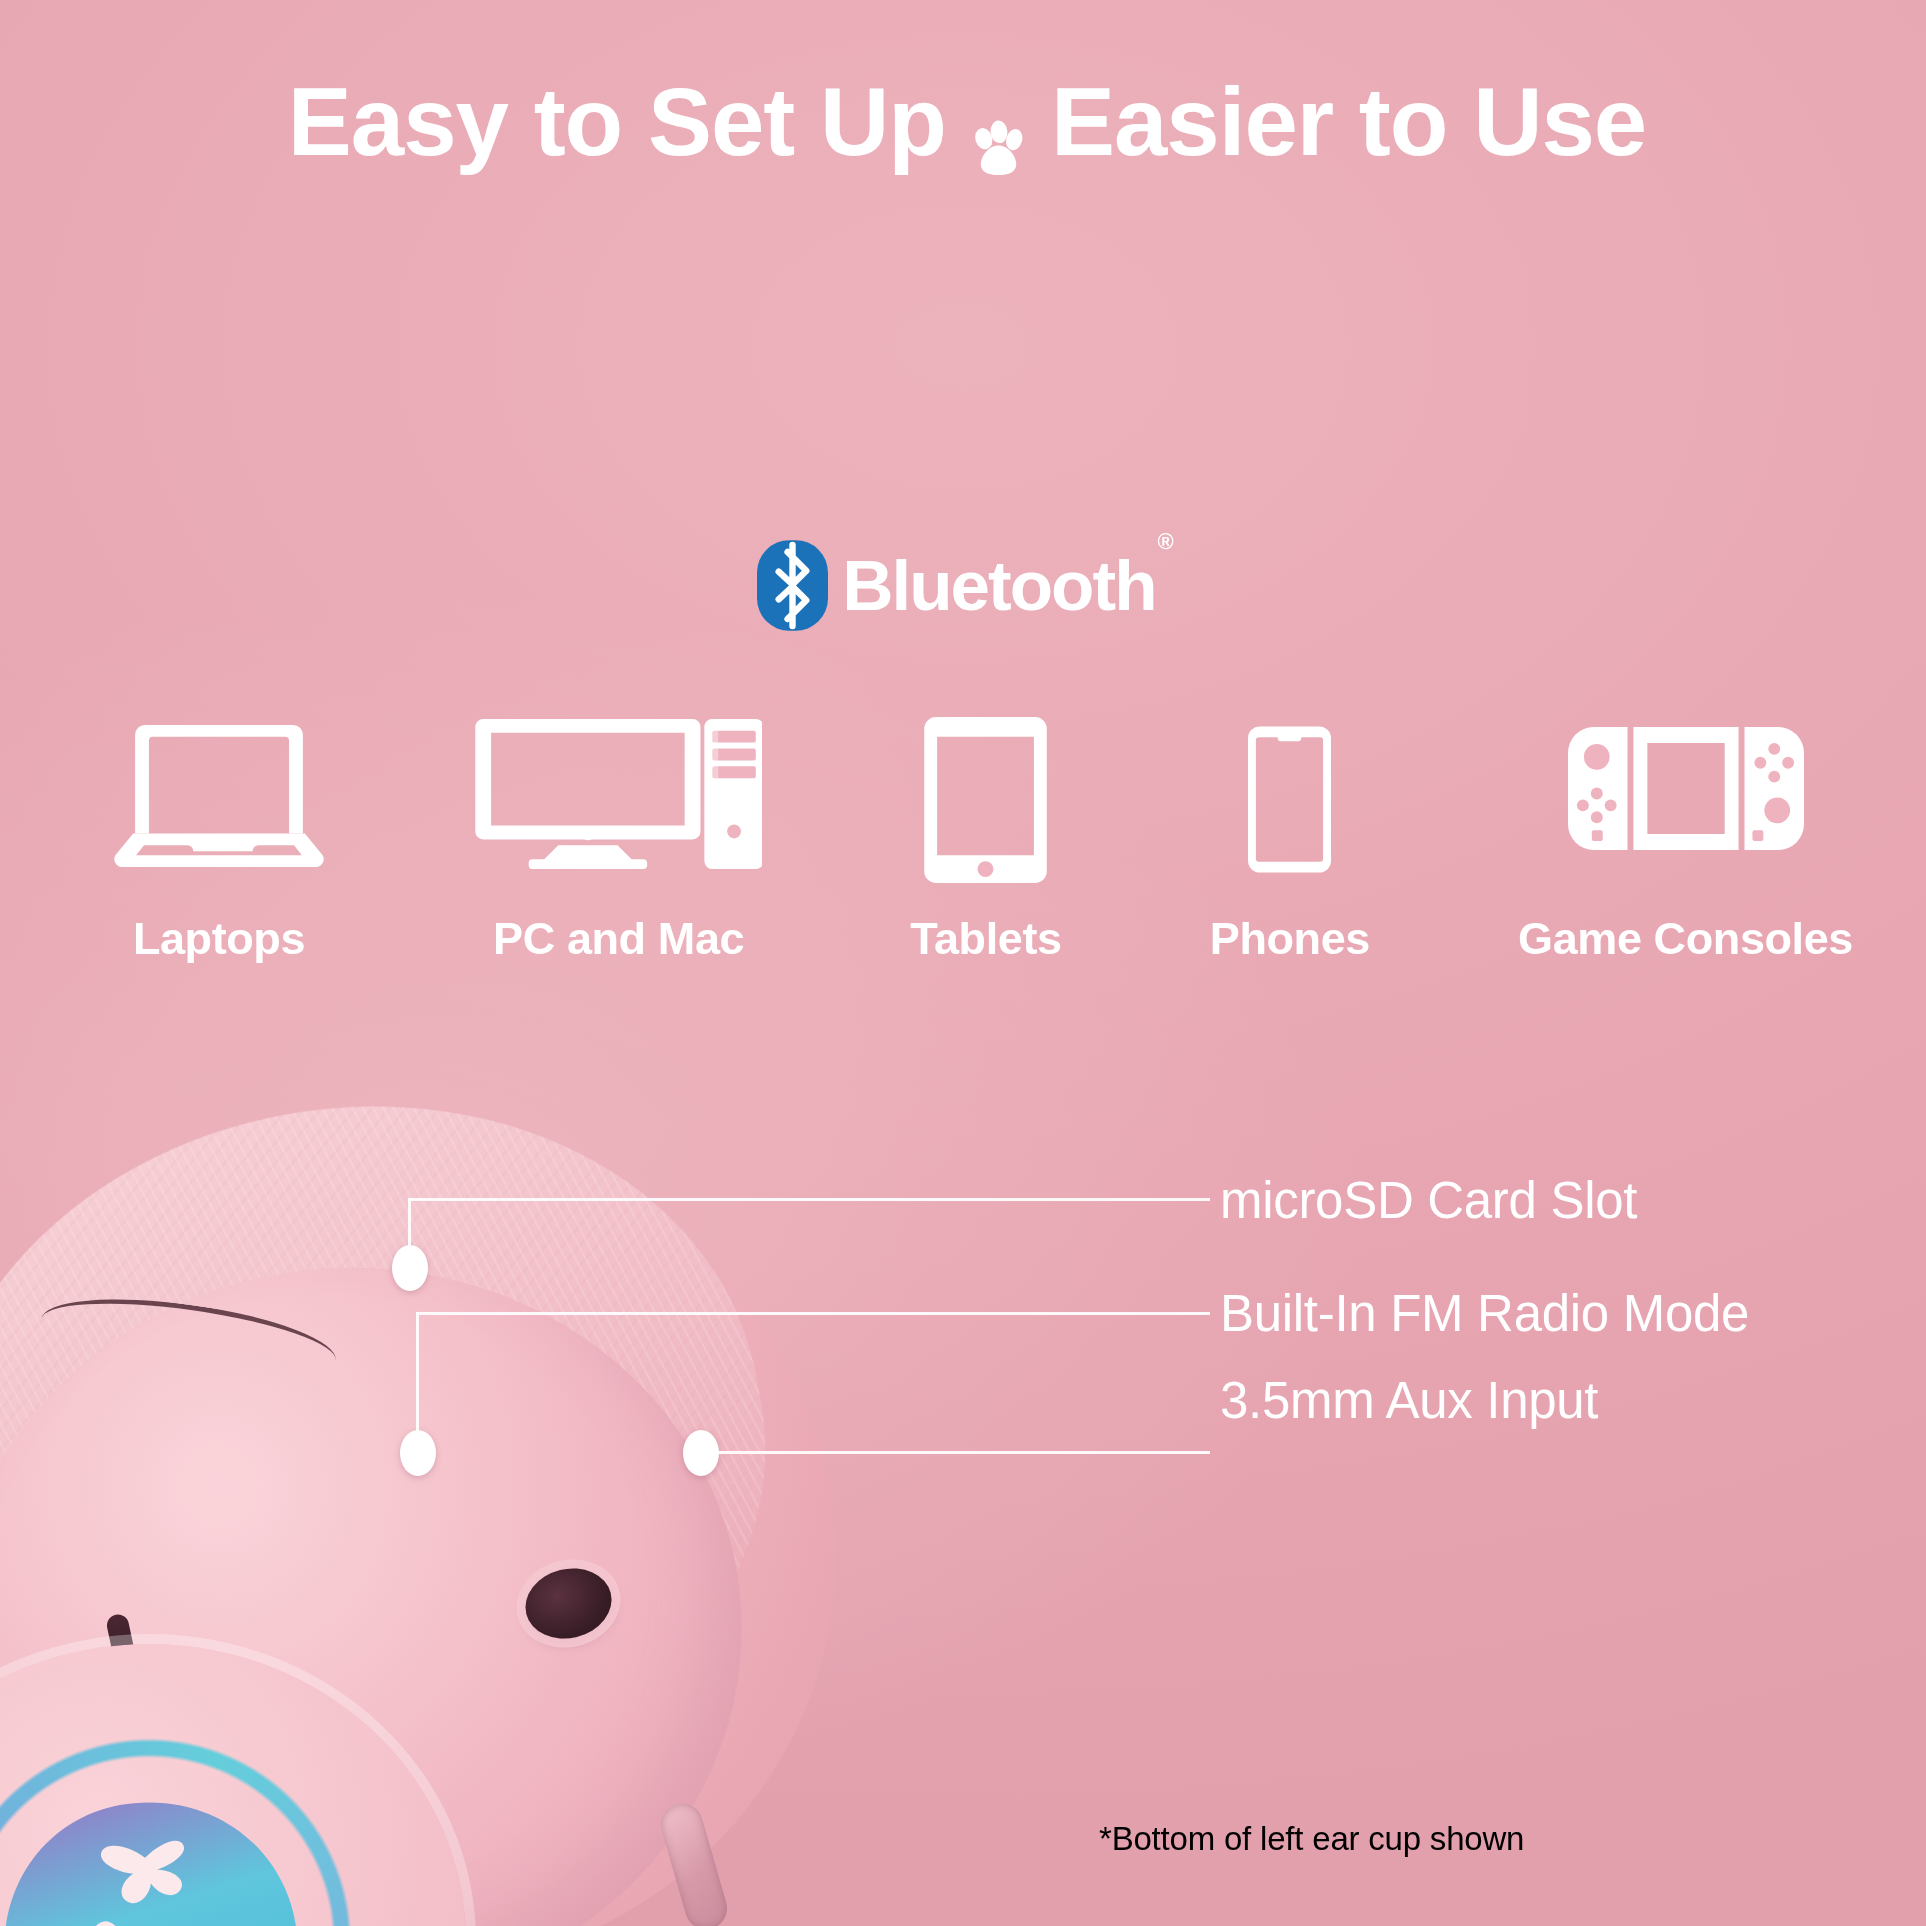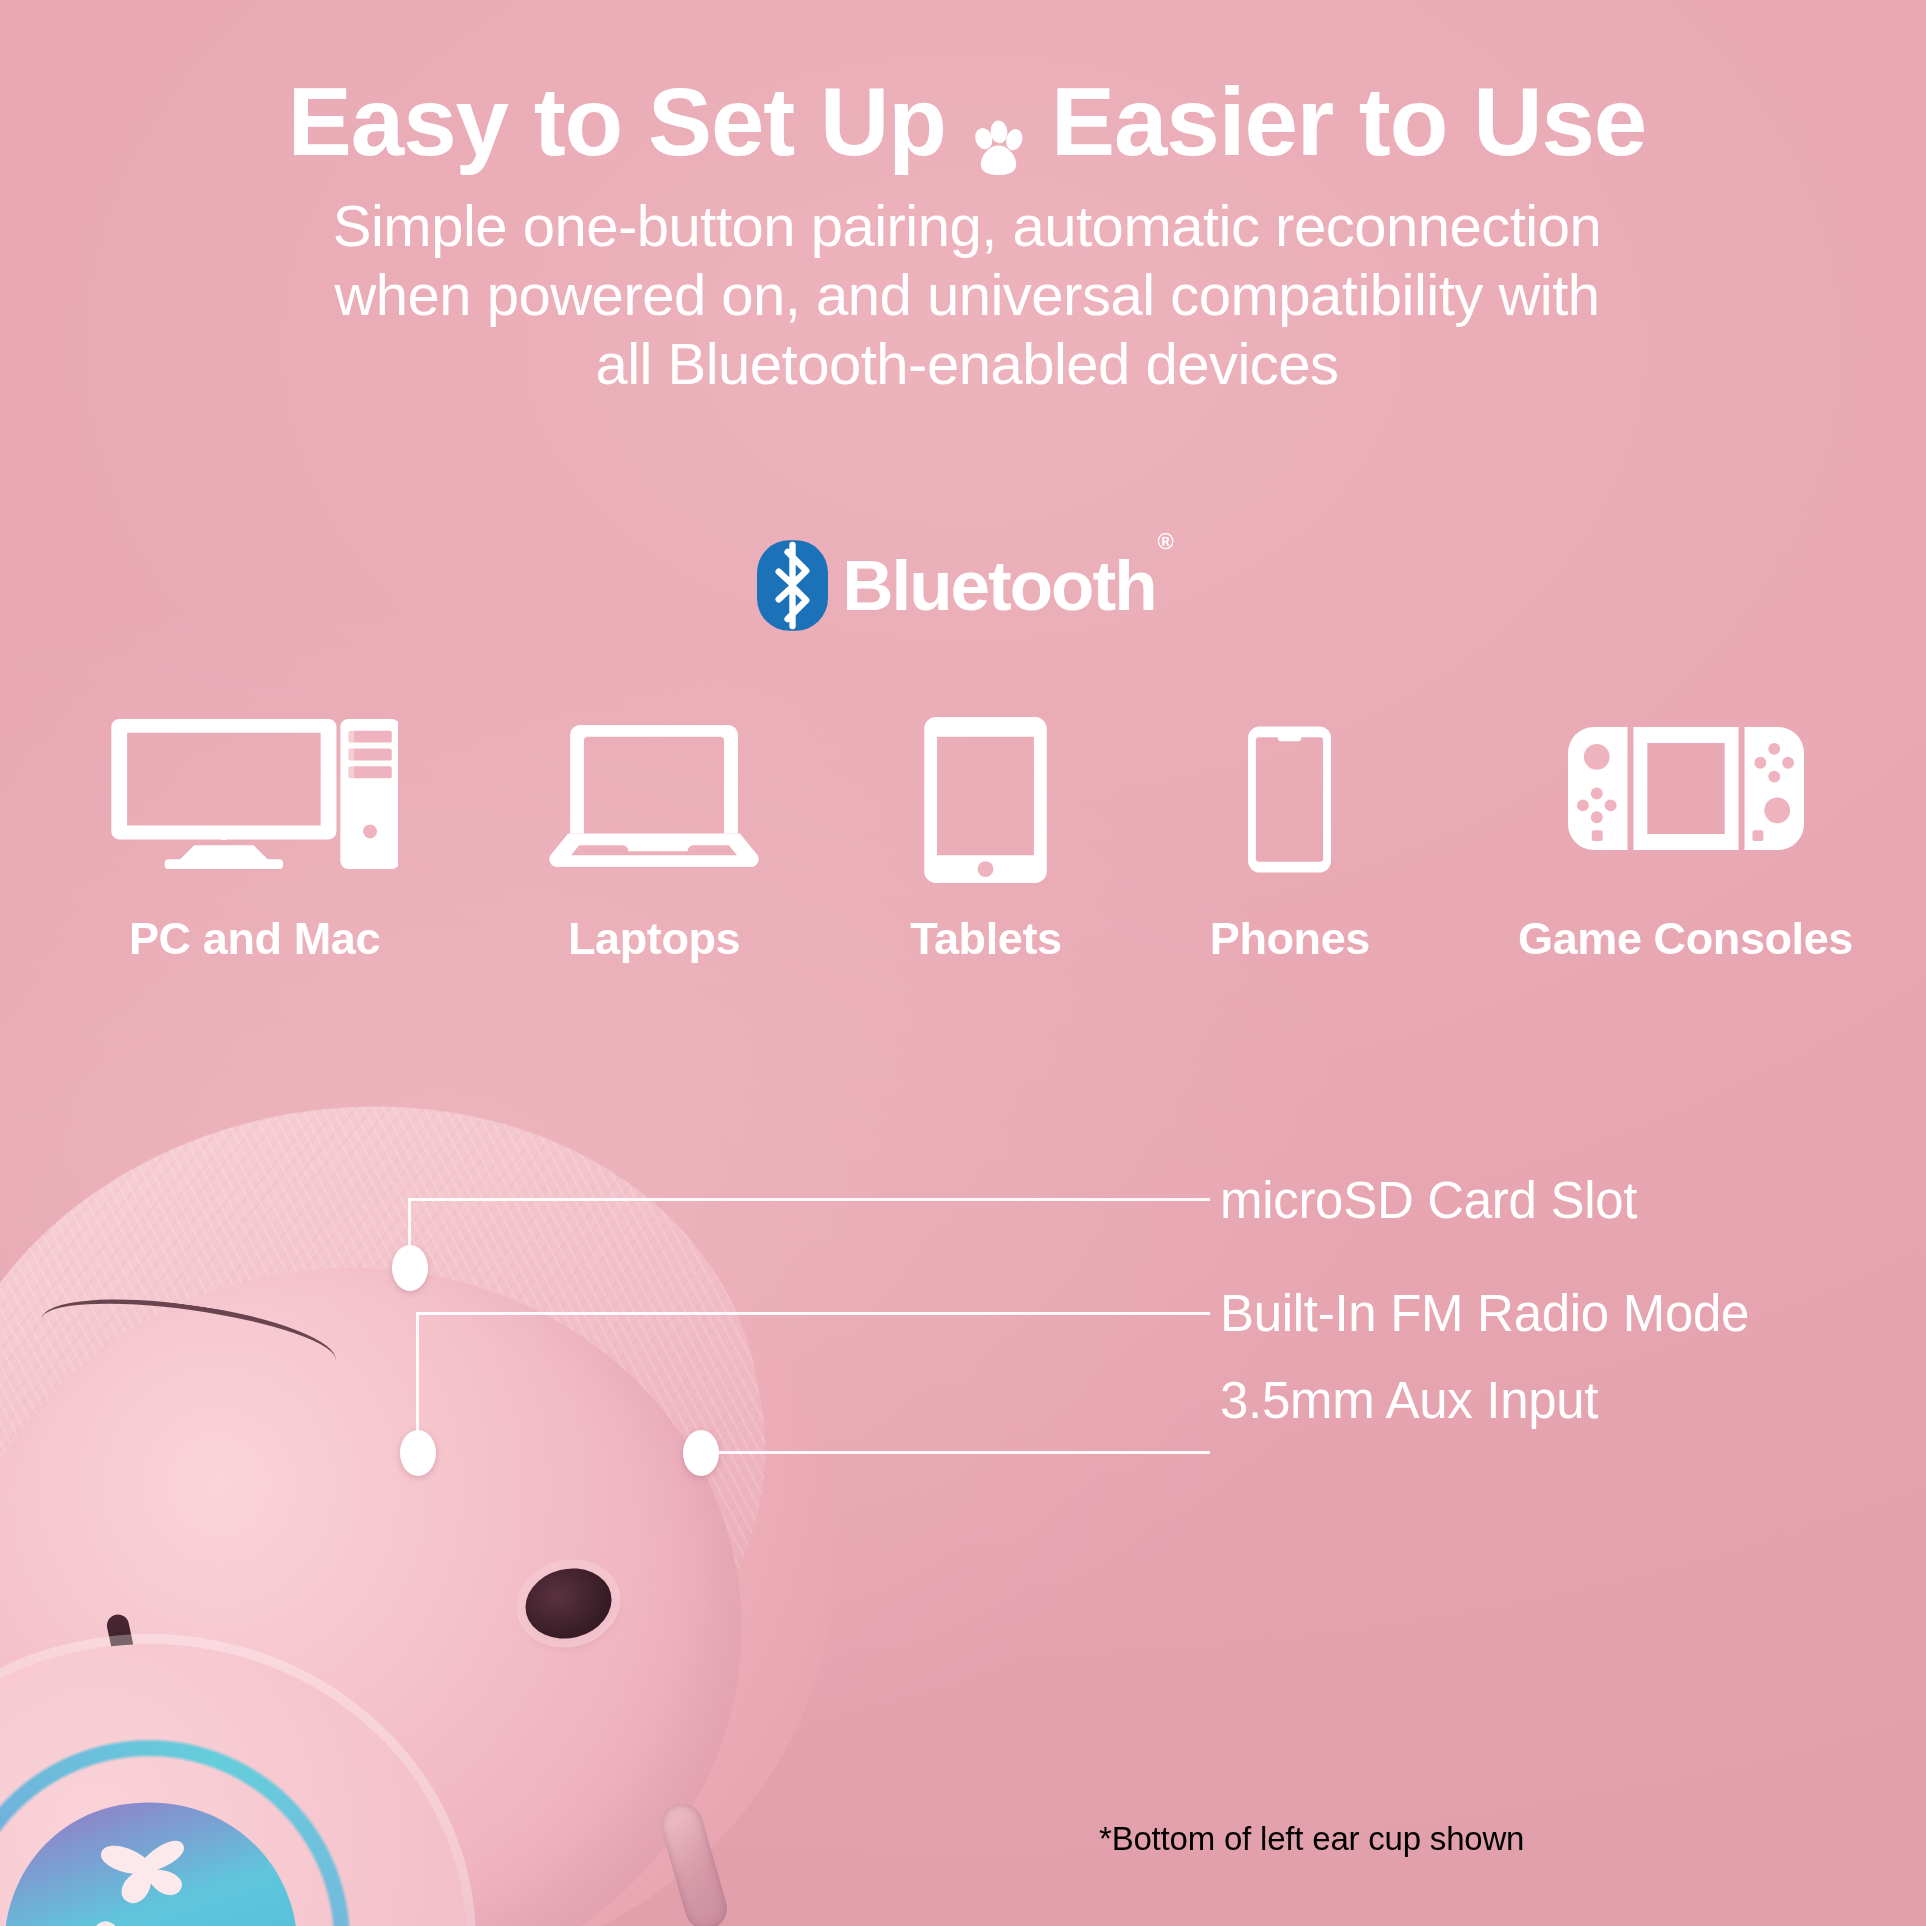--- a/index.html
+++ b/index.html
@@ -186,69 +186,64 @@
     <span id="paw-icon">
       <svg viewBox="0 0 58 62" width="57" height="61">
         <ellipse cx="14" cy="19" rx="8.5" ry="11" fill="#ffffff" transform="rotate(-18 14 19)"></ellipse>
         <ellipse cx="29.5" cy="12" rx="8.5" ry="11.5" fill="#ffffff" transform="rotate(-4 29.5 12)"></ellipse>
         <ellipse cx="45" cy="20" rx="8" ry="11" fill="#ffffff" transform="rotate(16 45 20)"></ellipse>
         <path d="M29 26c10 0 18 11 18 19 0 7-6 11-18 11S11 52 11 45c0-8 8-19 18-19z" fill="#ffffff"></path>
       </svg>
     </span>
     <span>Easier to Use</span>
   </div>
-  <div id="subhead">
-    <div>Simple one-button pairing, automatic reconnection</div>
-    <div>when powered on, and universal compatibility with</div>
-    <div>all Bluetooth-enabled devices</div>
-  </div>
 </div>
 
 <div id="bt-logo">
   <span id="bt-badge">
     <svg viewBox="0 0 72 92" width="71" height="91">
       <rect x="0" y="0" width="72" height="92" rx="33" ry="33" fill="#1b72b8"></rect>
       <path d="M31 12 L50 31 L36 45 L36 5 L36 87 L36 47 L50 61 L31 80 M36 45 L22 32 M36 47 L22 60" fill="none" stroke="#ffffff" stroke-width="6.5" stroke-linecap="round" stroke-linejoin="round"></path>
     </svg>
   </span>
   <span id="bt-word"><span>Bluetooth</span><sup id="bt-reg">®</sup></span>
 </div>
 
 <div id="devices">
 
+  <div class="dev" id="dev-lap">
+    <div class="dev-ico">
+      <svg viewBox="0 0 218 152" width="216" height="150">
+        <path d="M34 6 h150 a10 10 0 0 1 10 10 v100 h-14 V22 a4 4 0 0 0 -4 -4 H42 a4 4 0 0 0 -4 4 v94 H24 V16 a10 10 0 0 1 10 -10 z" fill="#ffffff"></path>
+        <path d="M22 116 h174 l18 22 a8 8 0 0 1 -7 12 H11 a8 8 0 0 1 -7 -12 z
+                 M33 128 l-8 10 h168 l-8 -10 h-36 a6 6 0 0 0 -6 6 h-60 a6 6 0 0 0 -6 -6 z" fill="#ffffff" fill-rule="evenodd"></path>
+      </svg>
+    </div>
+    <div class="dev-label">Laptops</div>
+  </div>
+
   <div class="dev" id="dev-pc">
     <div class="dev-ico">
       <svg viewBox="0 0 290 160" width="287" height="158">
 
         <path d="M8 8 h212 a8 8 0 0 1 8 8 v106 a8 8 0 0 1 -8 8 H8 a8 8 0 0 1 -8 -8 V16 a8 8 0 0 1 8 -8 z
                  M16 22 v94 h196 V22 z" fill="#ffffff" fill-rule="evenodd"></path>
         <circle cx="114" cy="126" r="5" fill="#ffffff"></circle>
         <path d="M84 136 h60 l16 16 h-92 z" fill="#ffffff"></path>
         <rect x="54" y="150" width="120" height="10" rx="4" fill="#ffffff"></rect>
 
         <path d="M240 8 h44 a8 8 0 0 1 8 8 v136 a8 8 0 0 1 -8 8 h-44 a8 8 0 0 1 -8 -8 V16 a8 8 0 0 1 8 -8 z" fill="#ffffff"></path>
         <rect x="240" y="20" width="44" height="12" rx="2" fill="#eeb3bf"></rect>
         <rect x="240" y="38" width="44" height="12" rx="2" fill="#eeb3bf"></rect>
         <rect x="240" y="56" width="44" height="12" rx="2" fill="#eeb3bf"></rect>
         <path d="M232 16 a8 8 0 0 1 8 -8 h6 v152 h-6 a8 8 0 0 1 -8 -8 z" fill="#ffffff" opacity=".35"></path>
         <circle cx="262" cy="122" r="7" fill="#eeb3bf"></circle>
       </svg>
     </div>
     <div class="dev-label">PC and Mac</div>
-  </div>
-
-  <div class="dev" id="dev-lap">
-    <div class="dev-ico">
-      <svg viewBox="0 0 218 152" width="216" height="150">
-        <path d="M34 6 h150 a10 10 0 0 1 10 10 v100 h-14 V22 a4 4 0 0 0 -4 -4 H42 a4 4 0 0 0 -4 4 v94 H24 V16 a10 10 0 0 1 10 -10 z" fill="#ffffff"></path>
-        <path d="M22 116 h174 l18 22 a8 8 0 0 1 -7 12 H11 a8 8 0 0 1 -7 -12 z
-                 M33 128 l-8 10 h168 l-8 -10 h-36 a6 6 0 0 0 -6 6 h-60 a6 6 0 0 0 -6 -6 z" fill="#ffffff" fill-rule="evenodd"></path>
-      </svg>
-    </div>
-    <div class="dev-label">Laptops</div>
   </div>
 
   <div class="dev" id="dev-tab">
     <div class="dev-ico">
       <svg viewBox="0 0 124 168" width="123" height="166">
         <path d="M12 0 h100 a12 12 0 0 1 12 12 v144 a12 12 0 0 1 -12 12 H12 a12 12 0 0 1 -12 -12 V12 A12 12 0 0 1 12 0 z
                  M13 20 v120 h98 V20 z" fill="#ffffff" fill-rule="evenodd"></path>
         <circle cx="62" cy="154" r="8" fill="#eeb3bf"></circle>
       </svg>
     </div>

